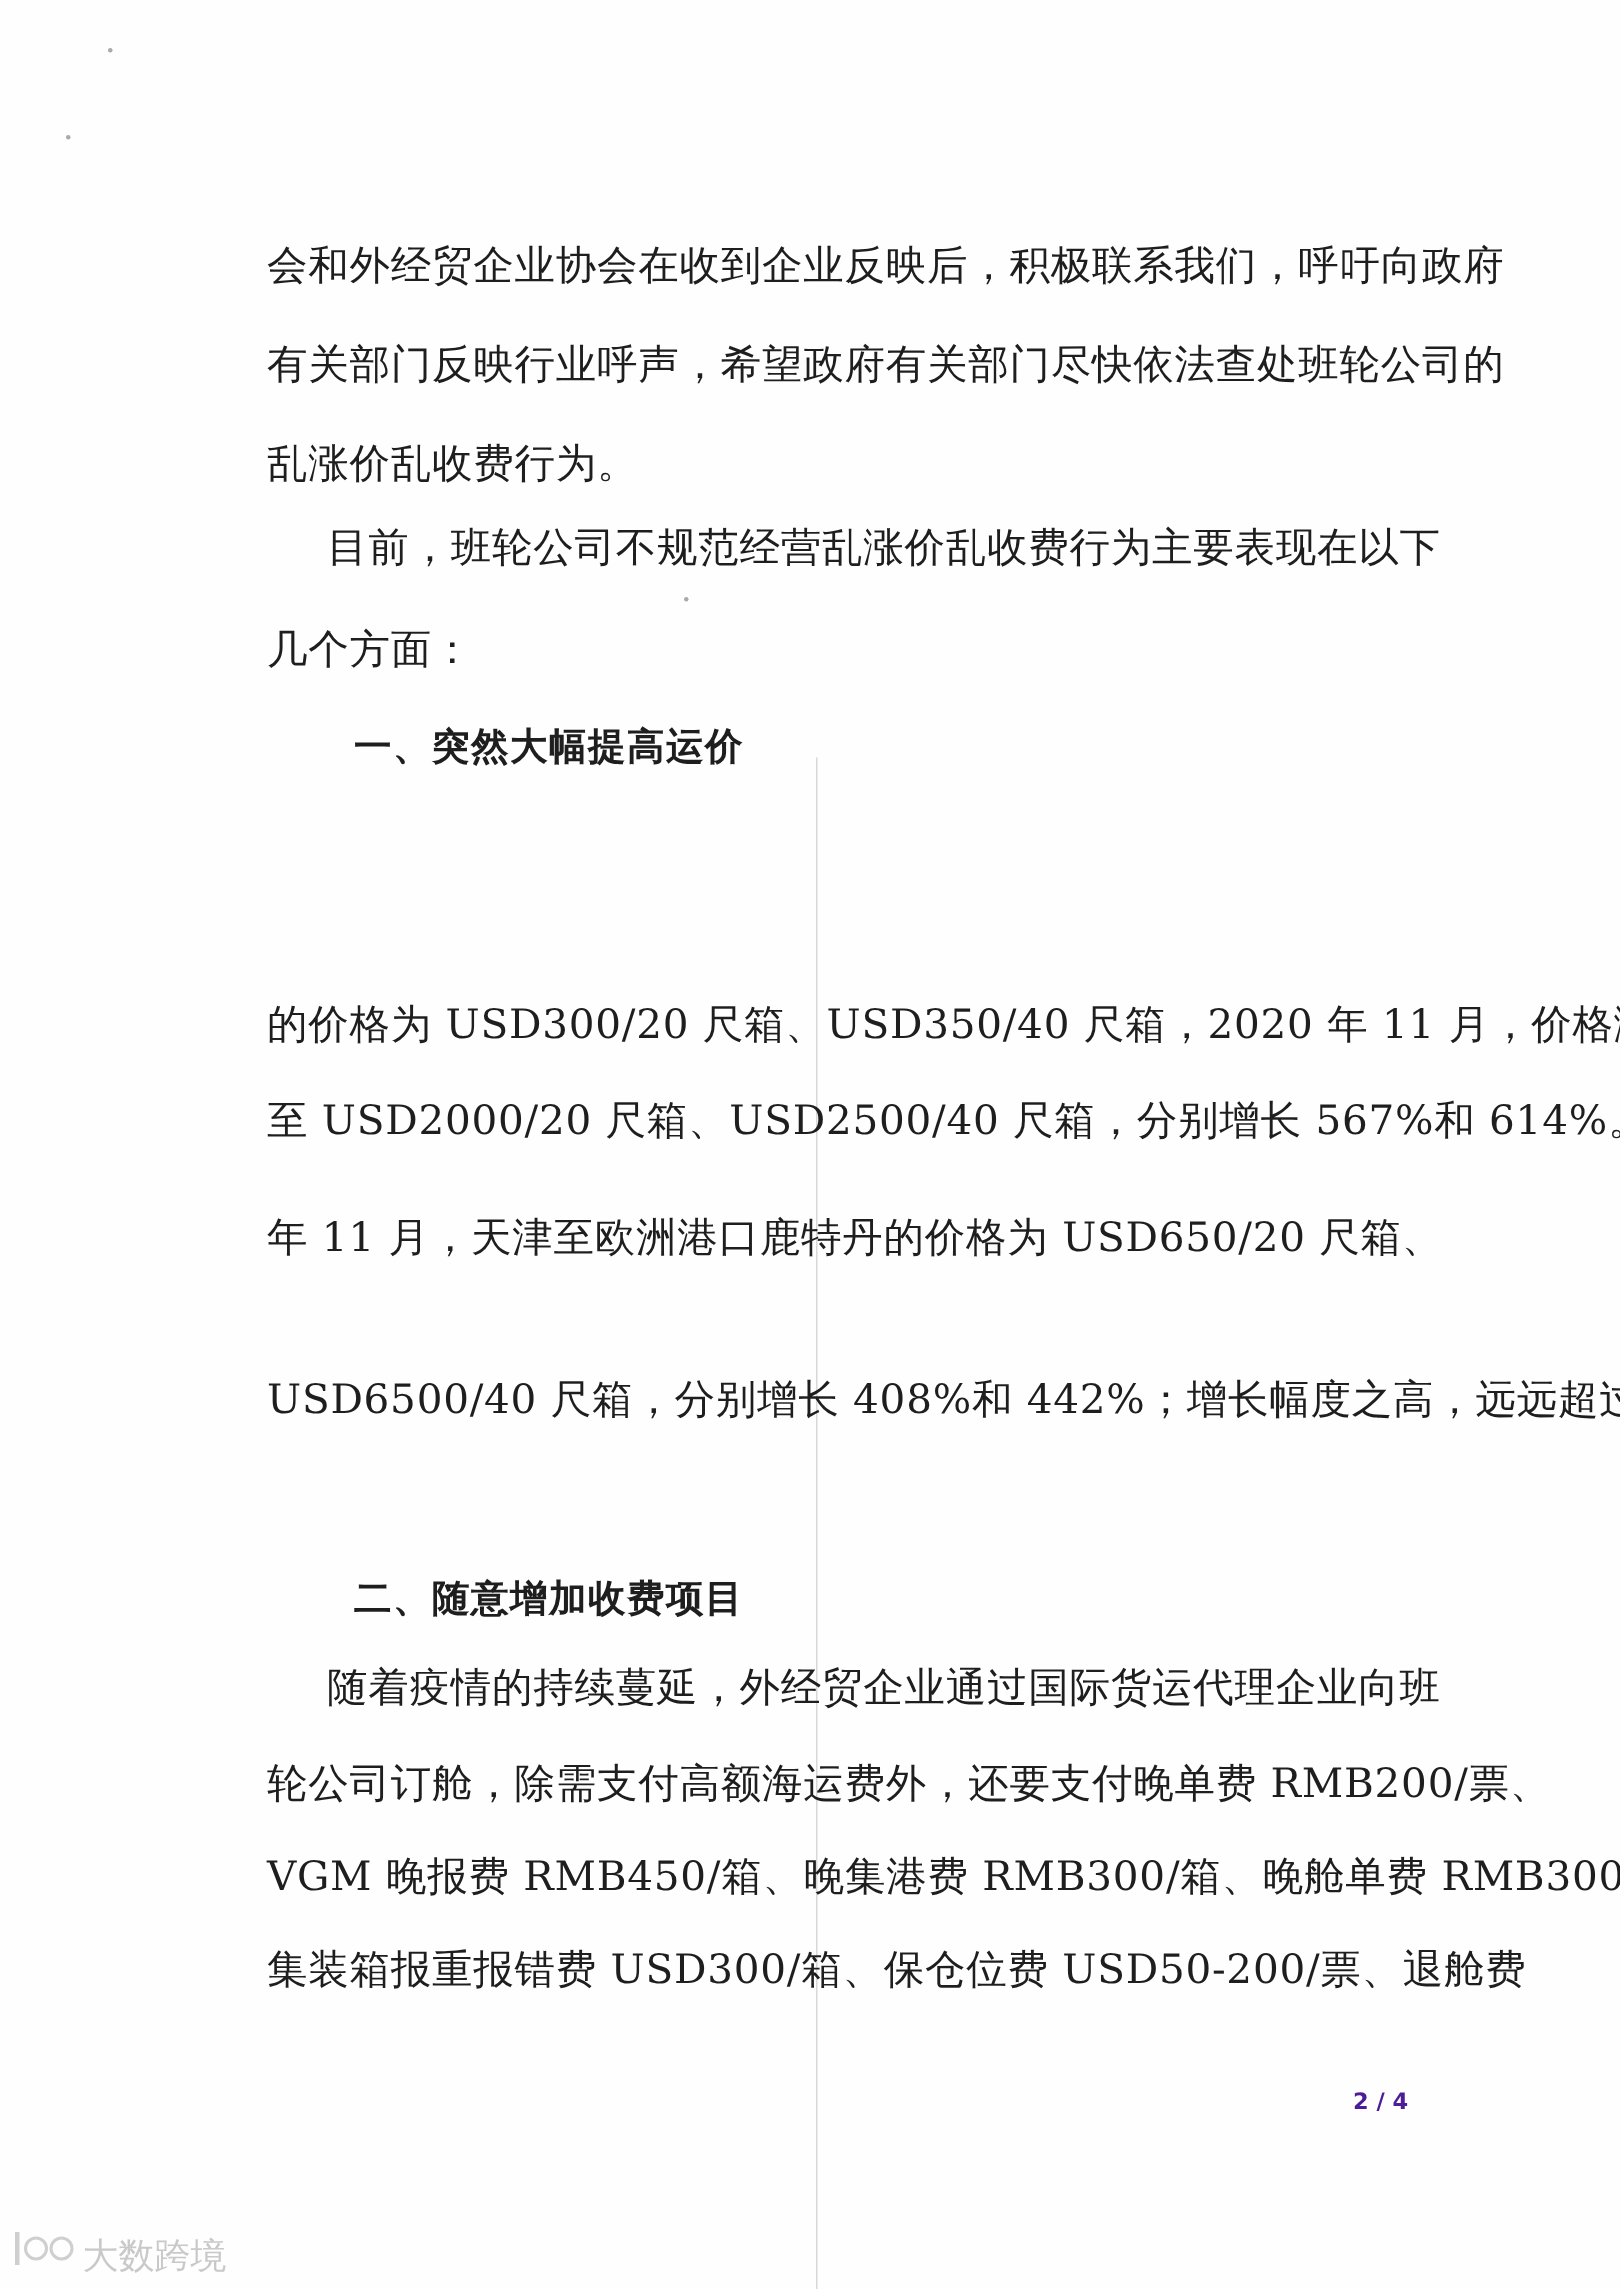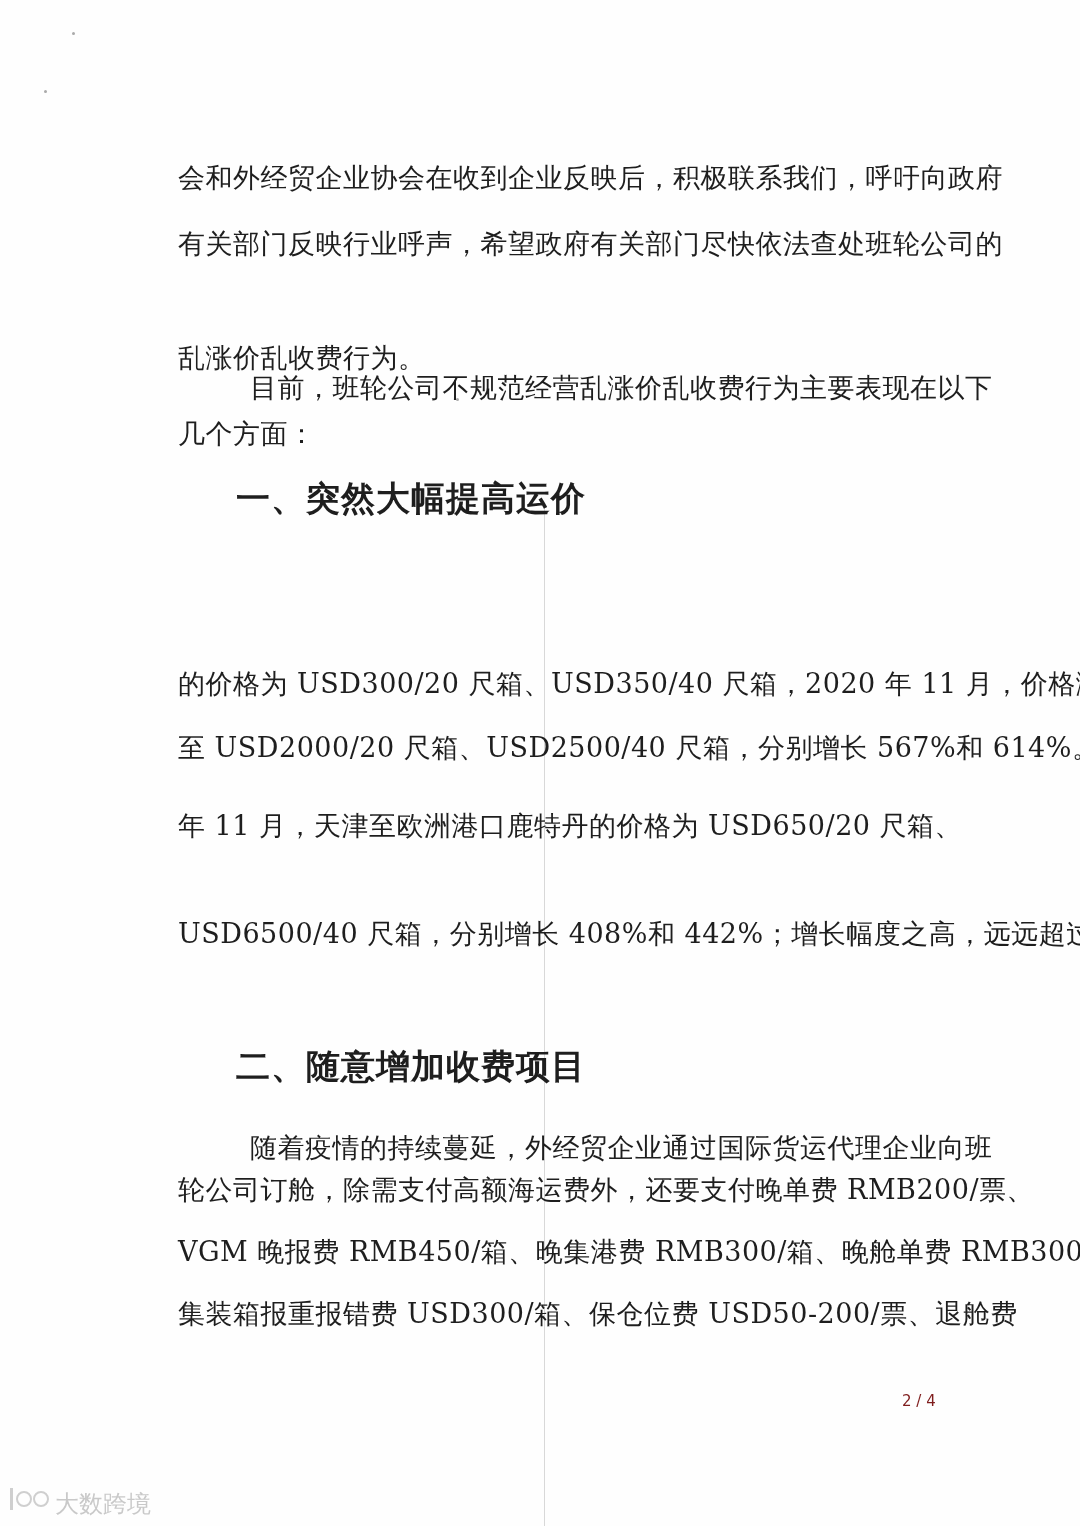--- a/index.html
+++ b/index.html
@@ -8,41 +8,41 @@
       font-family: "DejaVu Serif", "Liberation Serif", serif; color: #1e1e1e;
     }
     .page { position: absolute; left: 0; top: 0; width: 1080px; height: 1526px; background: #fefefe; }
     .fold { position: absolute; left: 544px; top: 505px; width: 1px; height: 1021px; background: #d8d8d8; }
     .line {
       position: absolute; left: 178px; width: 755px; height: 40px; line-height: 40px;
       font-size: 27px; white-space: nowrap; letter-spacing: 0.5px;
       text-align: justify; text-align-last: justify;
     }
     .line.short { text-align-last: left; }
-    .line.indent { left: 250px; width: 699px; margin-top: 22px; }
-    .heading { position: absolute; left: 236px; height: 40px; line-height: 40px; font-size: 34px; font-weight: bold; white-space: nowrap; letter-spacing: 1px; font-family: "DejaVu Sans", sans-serif; }
-    .pagenum { position: absolute; left: 902px; top: 1392px; font-size: 15px; font-weight: normal; color: #7f1d1d; font-family: "DejaVu Sans", sans-serif; }
+    .line.indent { left: 218px; width: 699px; }
+    .heading { position: absolute; left: 236px; height: 40px; line-height: 40px; font-size: 25px; font-weight: bold; white-space: nowrap; letter-spacing: 1px; font-family: "DejaVu Sans", sans-serif; }
+    .pagenum { position: absolute; left: 902px; top: 1392px; font-size: 15px; font-weight: bold; color: #4c1d95; font-family: "DejaVu Sans", sans-serif; }
     .watermark { position: absolute; left: 10px; top: 1488px; font-size: 24px; color: #c9c9c9; font-family: "DejaVu Sans", sans-serif; display: flex; align-items: flex-start; gap: 6px; }
     .wm-logo { display: inline-flex; align-items: center; gap: 1px; }
     .wm-ring { width: 12px; height: 12px; border: 2px solid #cfcfcf; border-radius: 50%; display: inline-block; }
     .wm-bar { width: 3px; height: 22px; background: #cfcfcf; display: inline-block; margin-right: 2px; }
     .speck { position: absolute; width: 3px; height: 3px; background: #aaa; border-radius: 50%; }
   </style>
 </head>
 <body>
 
 <div class="page">
   <div class="fold"></div>
   <div class="speck" style="left:72px;top:32px;"></div>
   <div class="speck" style="left:44px;top:90px;"></div>
   <div class="speck" style="left:456px;top:398px;"></div>
 
   <div class="line" style="top:158px;">会和外经贸企业协会在收到企业反映后，积极联系我们，呼吁向政府</div>
   <div class="line" style="top:224px;">有关部门反映行业呼声，希望政府有关部门尽快依法查处班轮公司的</div>
-  <div class="line short" style="top:290px;margin-top:48px;">乱涨价乱收费行为。</div>
+  <div class="line short" style="top:290px;">乱涨价乱收费行为。</div>
 
   <div class="line indent" style="top:346px;">目前，班轮公司不规范经营乱涨价乱收费行为主要表现在以下</div>
   <div class="line short" style="top:414px;">几个方面：</div>
 
   <div class="heading" style="top:478px;">一、突然大幅提高运价</div>
 
   <div class="line" style="top:664px;">的价格为 USD300/20 尺箱、USD350/40 尺箱，2020 年 11 月，价格涨</div>
   <div class="line" style="top:728px;">至 USD2000/20 尺箱、USD2500/40 尺箱，分别增长 567%和 614%。2019</div>
   <div class="line" style="top:790px;margin-top:16px;">年 11 月，天津至欧洲港口鹿特丹的价格为 USD650/20 尺箱、</div>
   <div class="line" style="top:914px;">USD6500/40 尺箱，分别增长 408%和 442%；增长幅度之高，远远超过</div>

